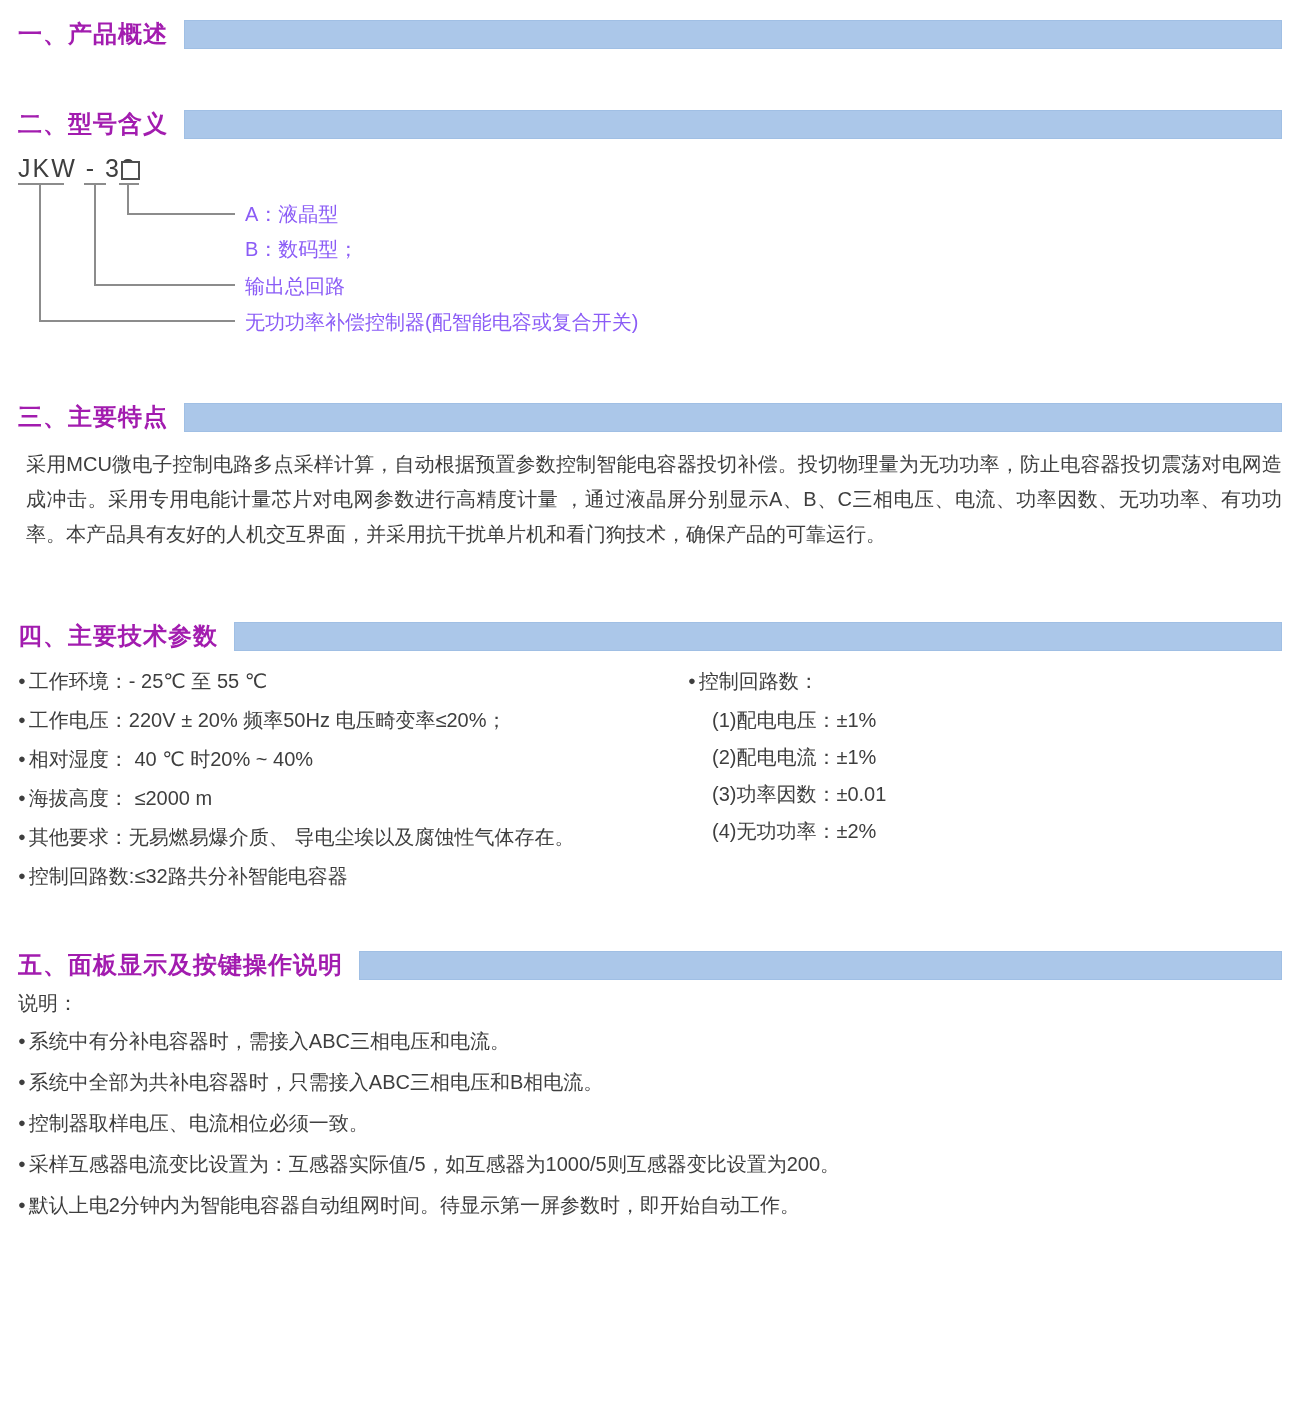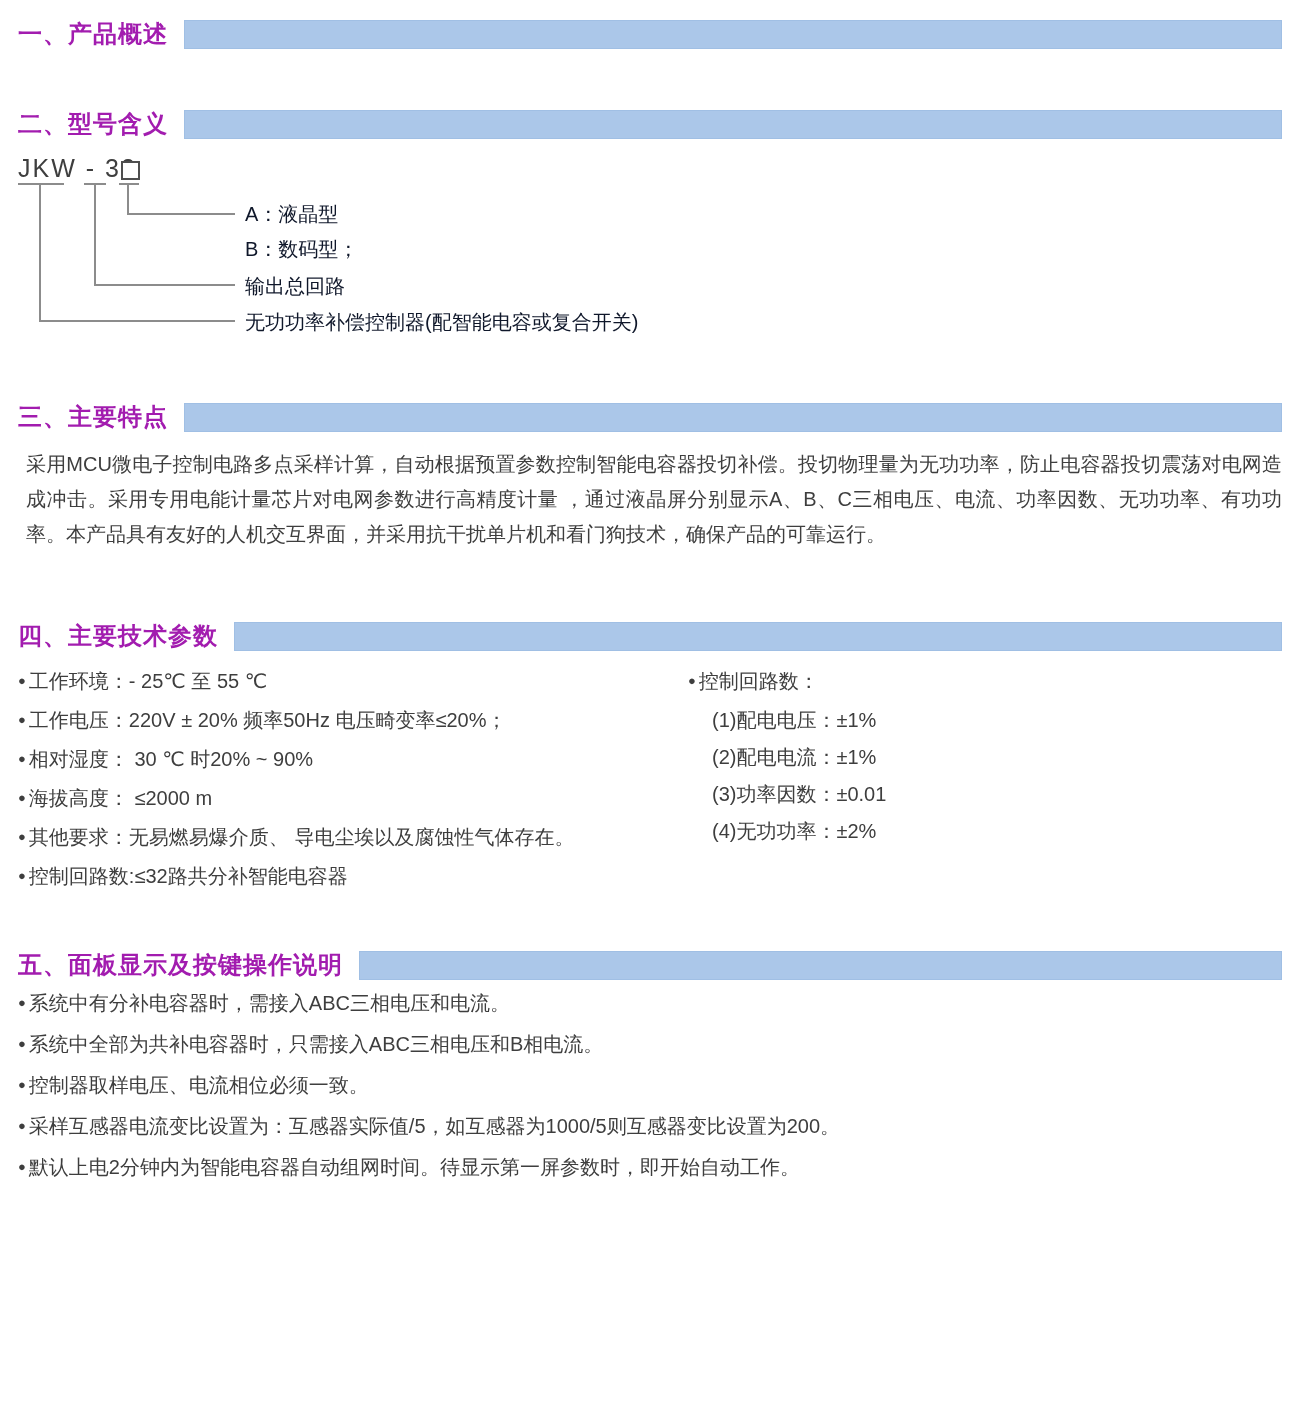--- a/index.html
+++ b/index.html
@@ -38,21 +38,21 @@
   .dg-line{position:absolute;background:#8c8c8c;}
   .u1{left:0;top:29px;width:46px;height:2px;}
   .u2{left:66px;top:29px;width:22px;height:2px;}
   .u3{left:101px;top:29px;width:20px;height:2px;}
   .v1{left:109px;top:31px;width:2px;height:28px;}
   .v2{left:76px;top:31px;width:2px;height:99px;}
   .v3{left:21px;top:31px;width:2px;height:135px;}
   .h1{left:109px;top:59px;width:108px;height:2px;}
   .h2{left:76px;top:130px;width:141px;height:2px;}
   .h3{left:21px;top:166px;width:196px;height:2px;}
-  .dlabel{position:absolute;left:227px;line-height:22px;color:#0f172a;font-weight:500;white-space:nowrap;}
+  .dlabel{position:absolute;left:227px;line-height:22px;color:#8b5cf6;font-weight:500;white-space:nowrap;}
   .l1{top:49px;}
   .l2{top:84px;}
   .l3{top:121px;}
   .l4{top:157px;}
 
   
   .params{position:relative;margin-top:12px;height:222px;font-size:20px;font-weight:500;}
   .params-left{position:absolute;left:0;top:0;}
   .params-right{position:absolute;left:670px;top:0;}
   .param-row{line-height:37px;white-space:nowrap;}
@@ -104,39 +104,40 @@
   <p class="body-par p3">采用MCU微电子控制电路多点采样计算，自动根据预置参数控制智能电容器投切补偿。投切物理量为无功功率，防止电容器投切震荡对电网造成冲击。采用专用电能计量芯片对电网参数进行高精度计量 ，通过液晶屏分别显示A、B、C三相电压、电流、功率因数、无功功率、有功功率。本产品具有友好的人机交互界面，并采用抗干扰单片机和看门狗技术，确保产品的可靠运行。</p>
 
   <div class="sec-header mt-s4">
     <span class="sec-title">四、主要技术参数</span>
     <span class="sec-bar"></span>
   </div>
   <div class="params">
     <div class="params-left">
       <div class="param-row"><span class="blt">●</span><span>工作环境：- 25℃ 至  55 ℃</span></div>
       <div class="param-row"><span class="blt">●</span><span>工作电压：220V ± 20% 频率50Hz  电压畸变率≤20%；</span></div>
-      <div class="param-row"><span class="blt">●</span><span>相对湿度：  30 ℃ 时20% ~ 90%</span></div>
+      <div class="param-row"><span class="blt">●</span><span>相对湿度：  40 ℃ 时20% ~ 40%</span></div>
       <div class="param-row"><span class="blt">●</span><span>海拔高度：  ≤2000 m</span></div>
       <div class="param-row"><span class="blt">●</span><span>其他要求：无易燃易爆介质、 导电尘埃以及腐蚀性气体存在。</span></div>
       <div class="param-row"><span class="blt">●</span><span>控制回路数:≤32路共分补智能电容器</span></div>
     </div>
     <div class="params-right">
       <div class="param-row"><span class="blt">●</span><span>控制回路数：</span></div>
       <div class="param-sub">(1)配电电压：±1%</div>
       <div class="param-sub">(2)配电电流：±1%</div>
       <div class="param-sub">(3)功率因数：±0.01</div>
       <div class="param-sub">(4)无功功率：±2%</div>
     </div>
   </div>
 
   <div class="sec-header mt-s5">
     <span class="sec-title">五、面板显示及按键操作说明</span>
     <span class="sec-bar"></span>
   </div>
   <div class="notes">
+    <div class="note-row">说明：</div>
     <div class="note-row"><span class="blt">●</span><span>系统中有分补电容器时，需接入ABC三相电压和电流。</span></div>
     <div class="note-row"><span class="blt">●</span><span>系统中全部为共补电容器时，只需接入ABC三相电压和B相电流。</span></div>
     <div class="note-row"><span class="blt">●</span><span>控制器取样电压、电流相位必须一致。</span></div>
     <div class="note-row"><span class="blt">●</span><span>采样互感器电流变比设置为：互感器实际值/5，如互感器为1000/5则互感器变比设置为200。</span></div>
     <div class="note-row"><span class="blt">●</span><span>默认上电2分钟内为智能电容器自动组网时间。待显示第一屏参数时，即开始自动工作。</span></div>
   </div>
 
 </div>
 
 </body></html>

